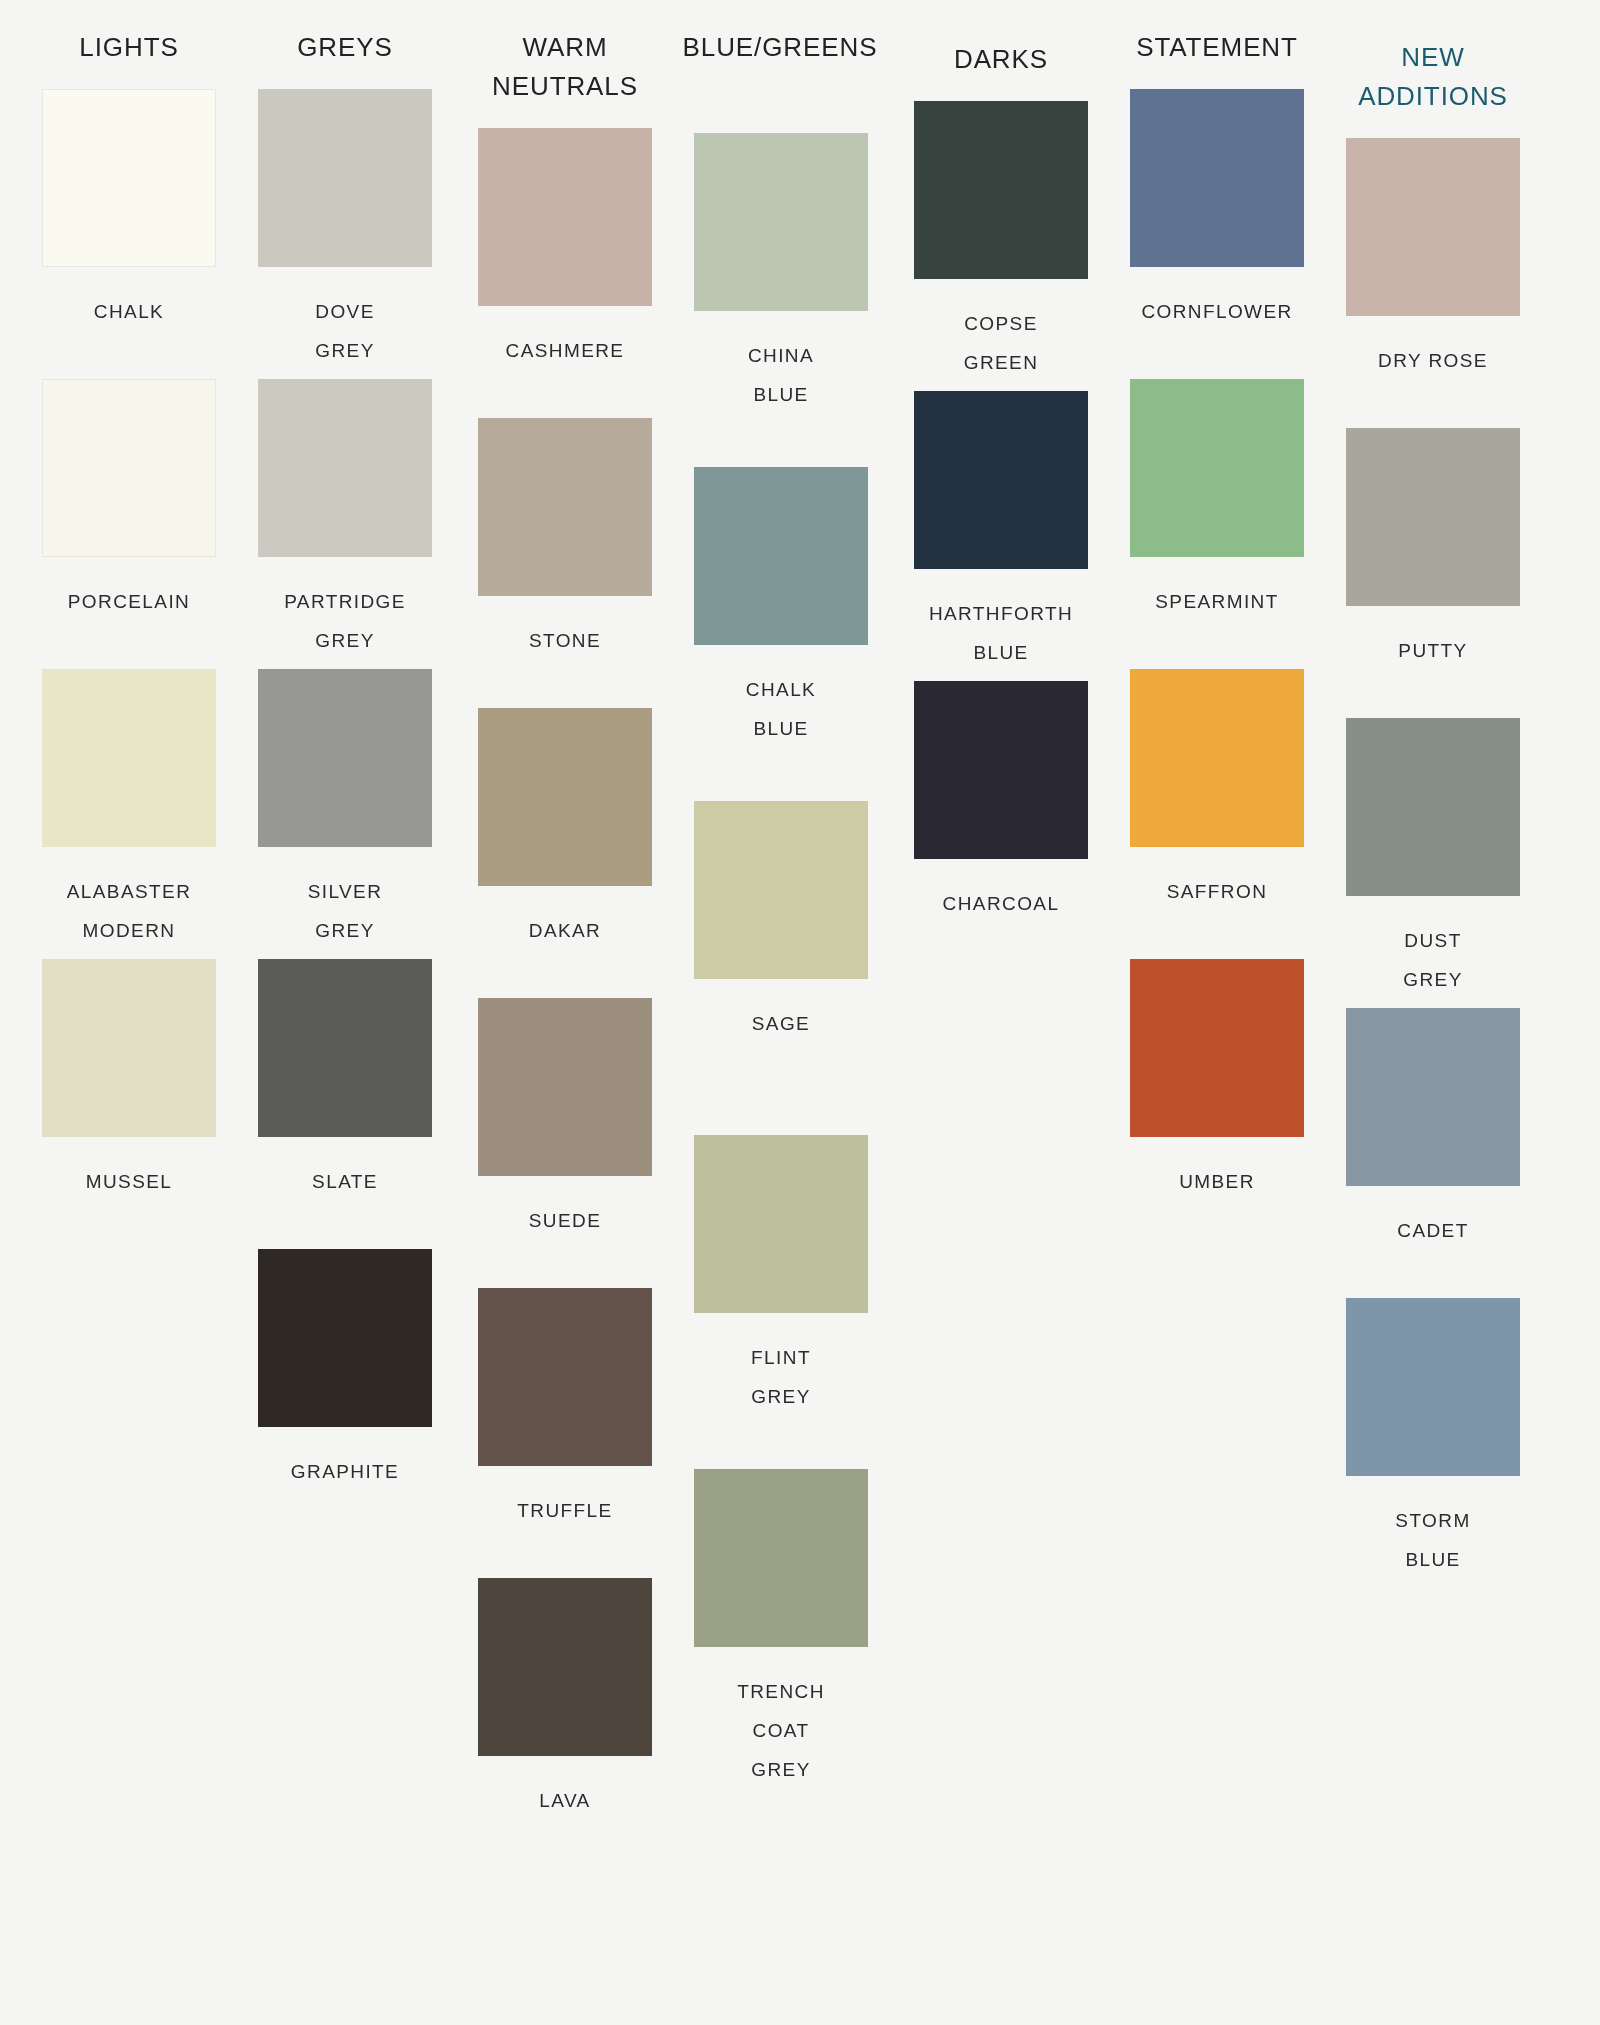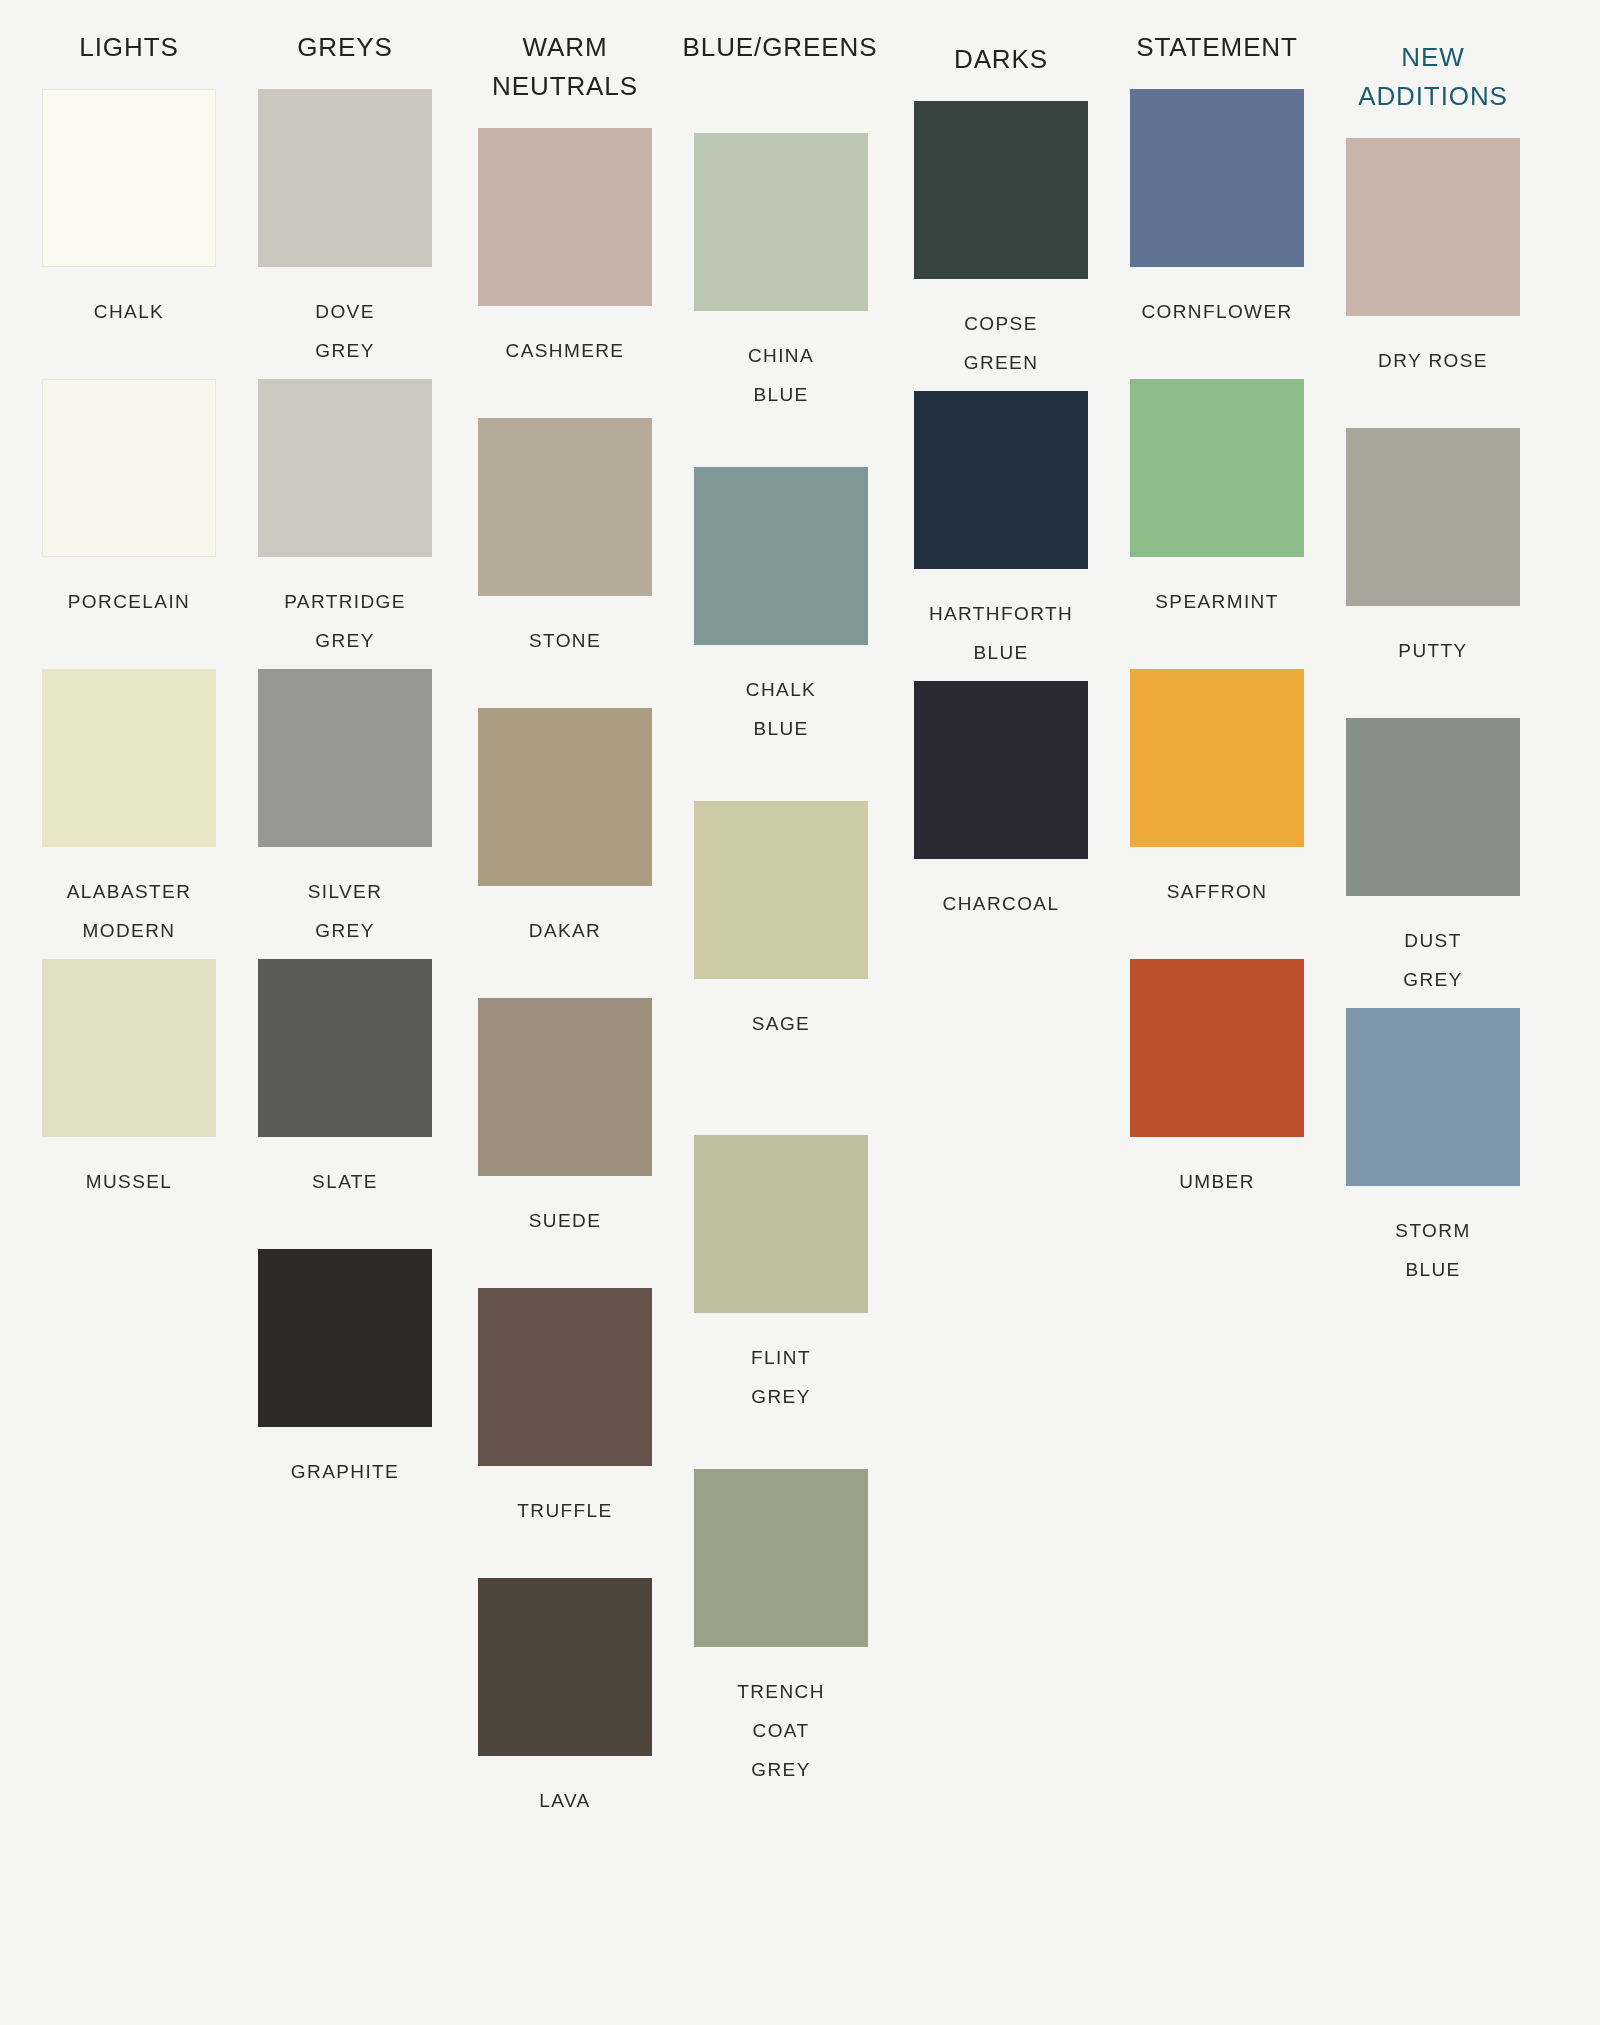--- a/index.html
+++ b/index.html
@@ -288,20 +288,24 @@
         <div class="swatch-cell">
           <div class="swatch-chip" style="background: rgb(169, 167, 155);"></div>
           <div class="swatch-label">PUTTY</div>
         </div>
         <div class="swatch-cell">
           <div class="swatch-chip" style="background: rgb(136, 142, 136);"></div>
           <div class="swatch-label">DUST
 GREY</div>
         </div>
         <div class="swatch-cell">
+          <div class="swatch-chip" style="background: rgb(136, 151, 163);"></div>
+          <div class="swatch-label">CADET</div>
+        </div>
+        <div class="swatch-cell">
           <div class="swatch-chip" style="background: rgb(126, 150, 170);"></div>
           <div class="swatch-label">STORM
 BLUE</div>
         </div>
         <div class="swatch-cell empty">
           <div class="swatch-chip"></div>
           <div class="swatch-label"></div>
         </div>
       </div>
     </div>

